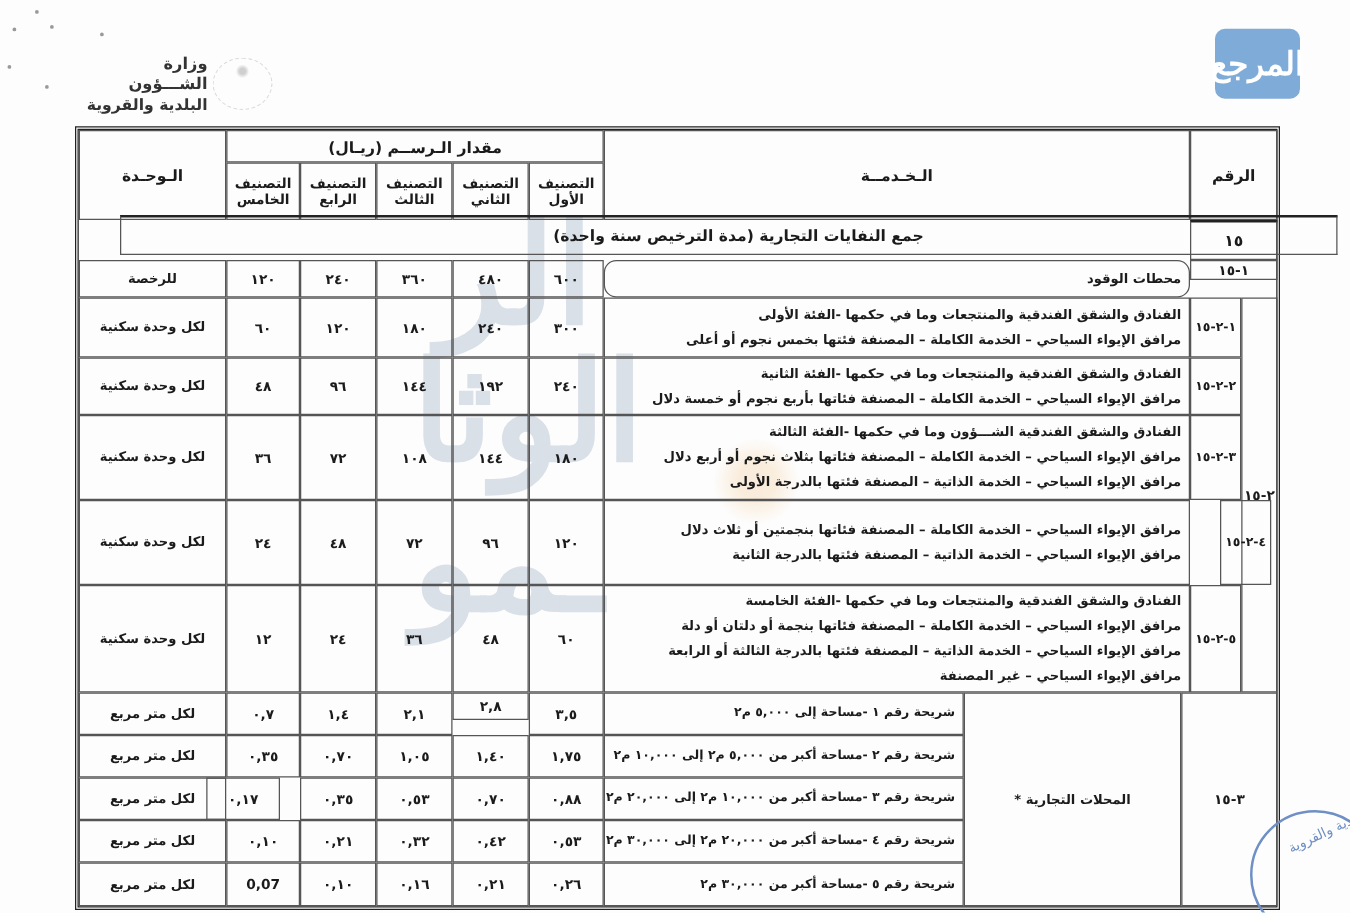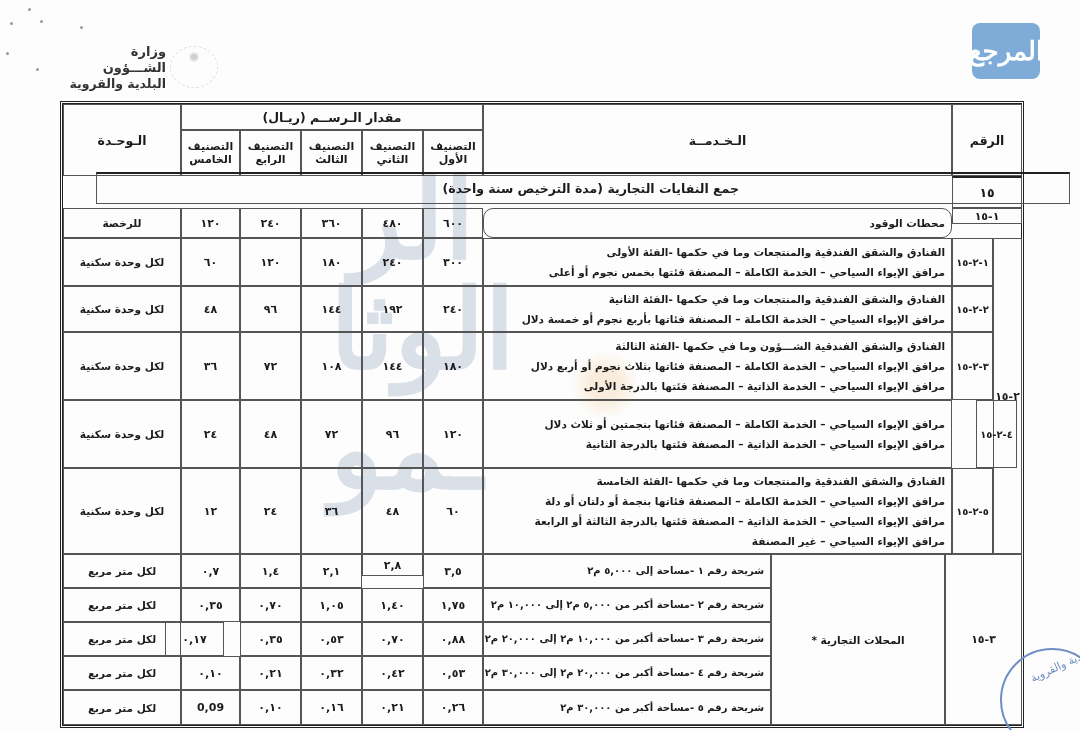--- a/index.html
+++ b/index.html
@@ -186,18 +186,18 @@
 <div class="cell num" style="left:181px;top:656px;width:59px;height:34px;">٠,١٠</div>
 <div class="cell unit" style="left:63px;top:656px;width:118px;height:34px;">لكل متر مربع</div>
 
 <div class="cell svc" style="left:483px;top:690px;width:288px;height:35px;justify-content:center;font-size:10px;">
     <span>شريحة رقم ٥ -مساحة أكبر من ٣٠,٠٠٠ م٢</span>
   </div>
 <div class="cell num" style="left:423px;top:690px;width:60px;height:35px;">٠,٢٦</div>
 <div class="cell num" style="left:362px;top:690px;width:61px;height:35px;">٠,٢١</div>
 <div class="cell num" style="left:301px;top:690px;width:61px;height:35px;">٠,١٦</div>
 <div class="cell num" style="left:240px;top:690px;width:61px;height:35px;">٠,١٠</div>
-<div class="cell num" style="left:181px;top:690px;width:59px;height:35px;">0,09</div>
+<div class="cell num" style="left:181px;top:690px;width:59px;height:35px;">0,07</div>
 <div class="cell unit" style="left:63px;top:690px;width:118px;height:35px;">لكل متر مربع</div>
 
 <div class="stamp">
     <span>البلدية والقروية</span>
   </div>
 
 </body></html>

